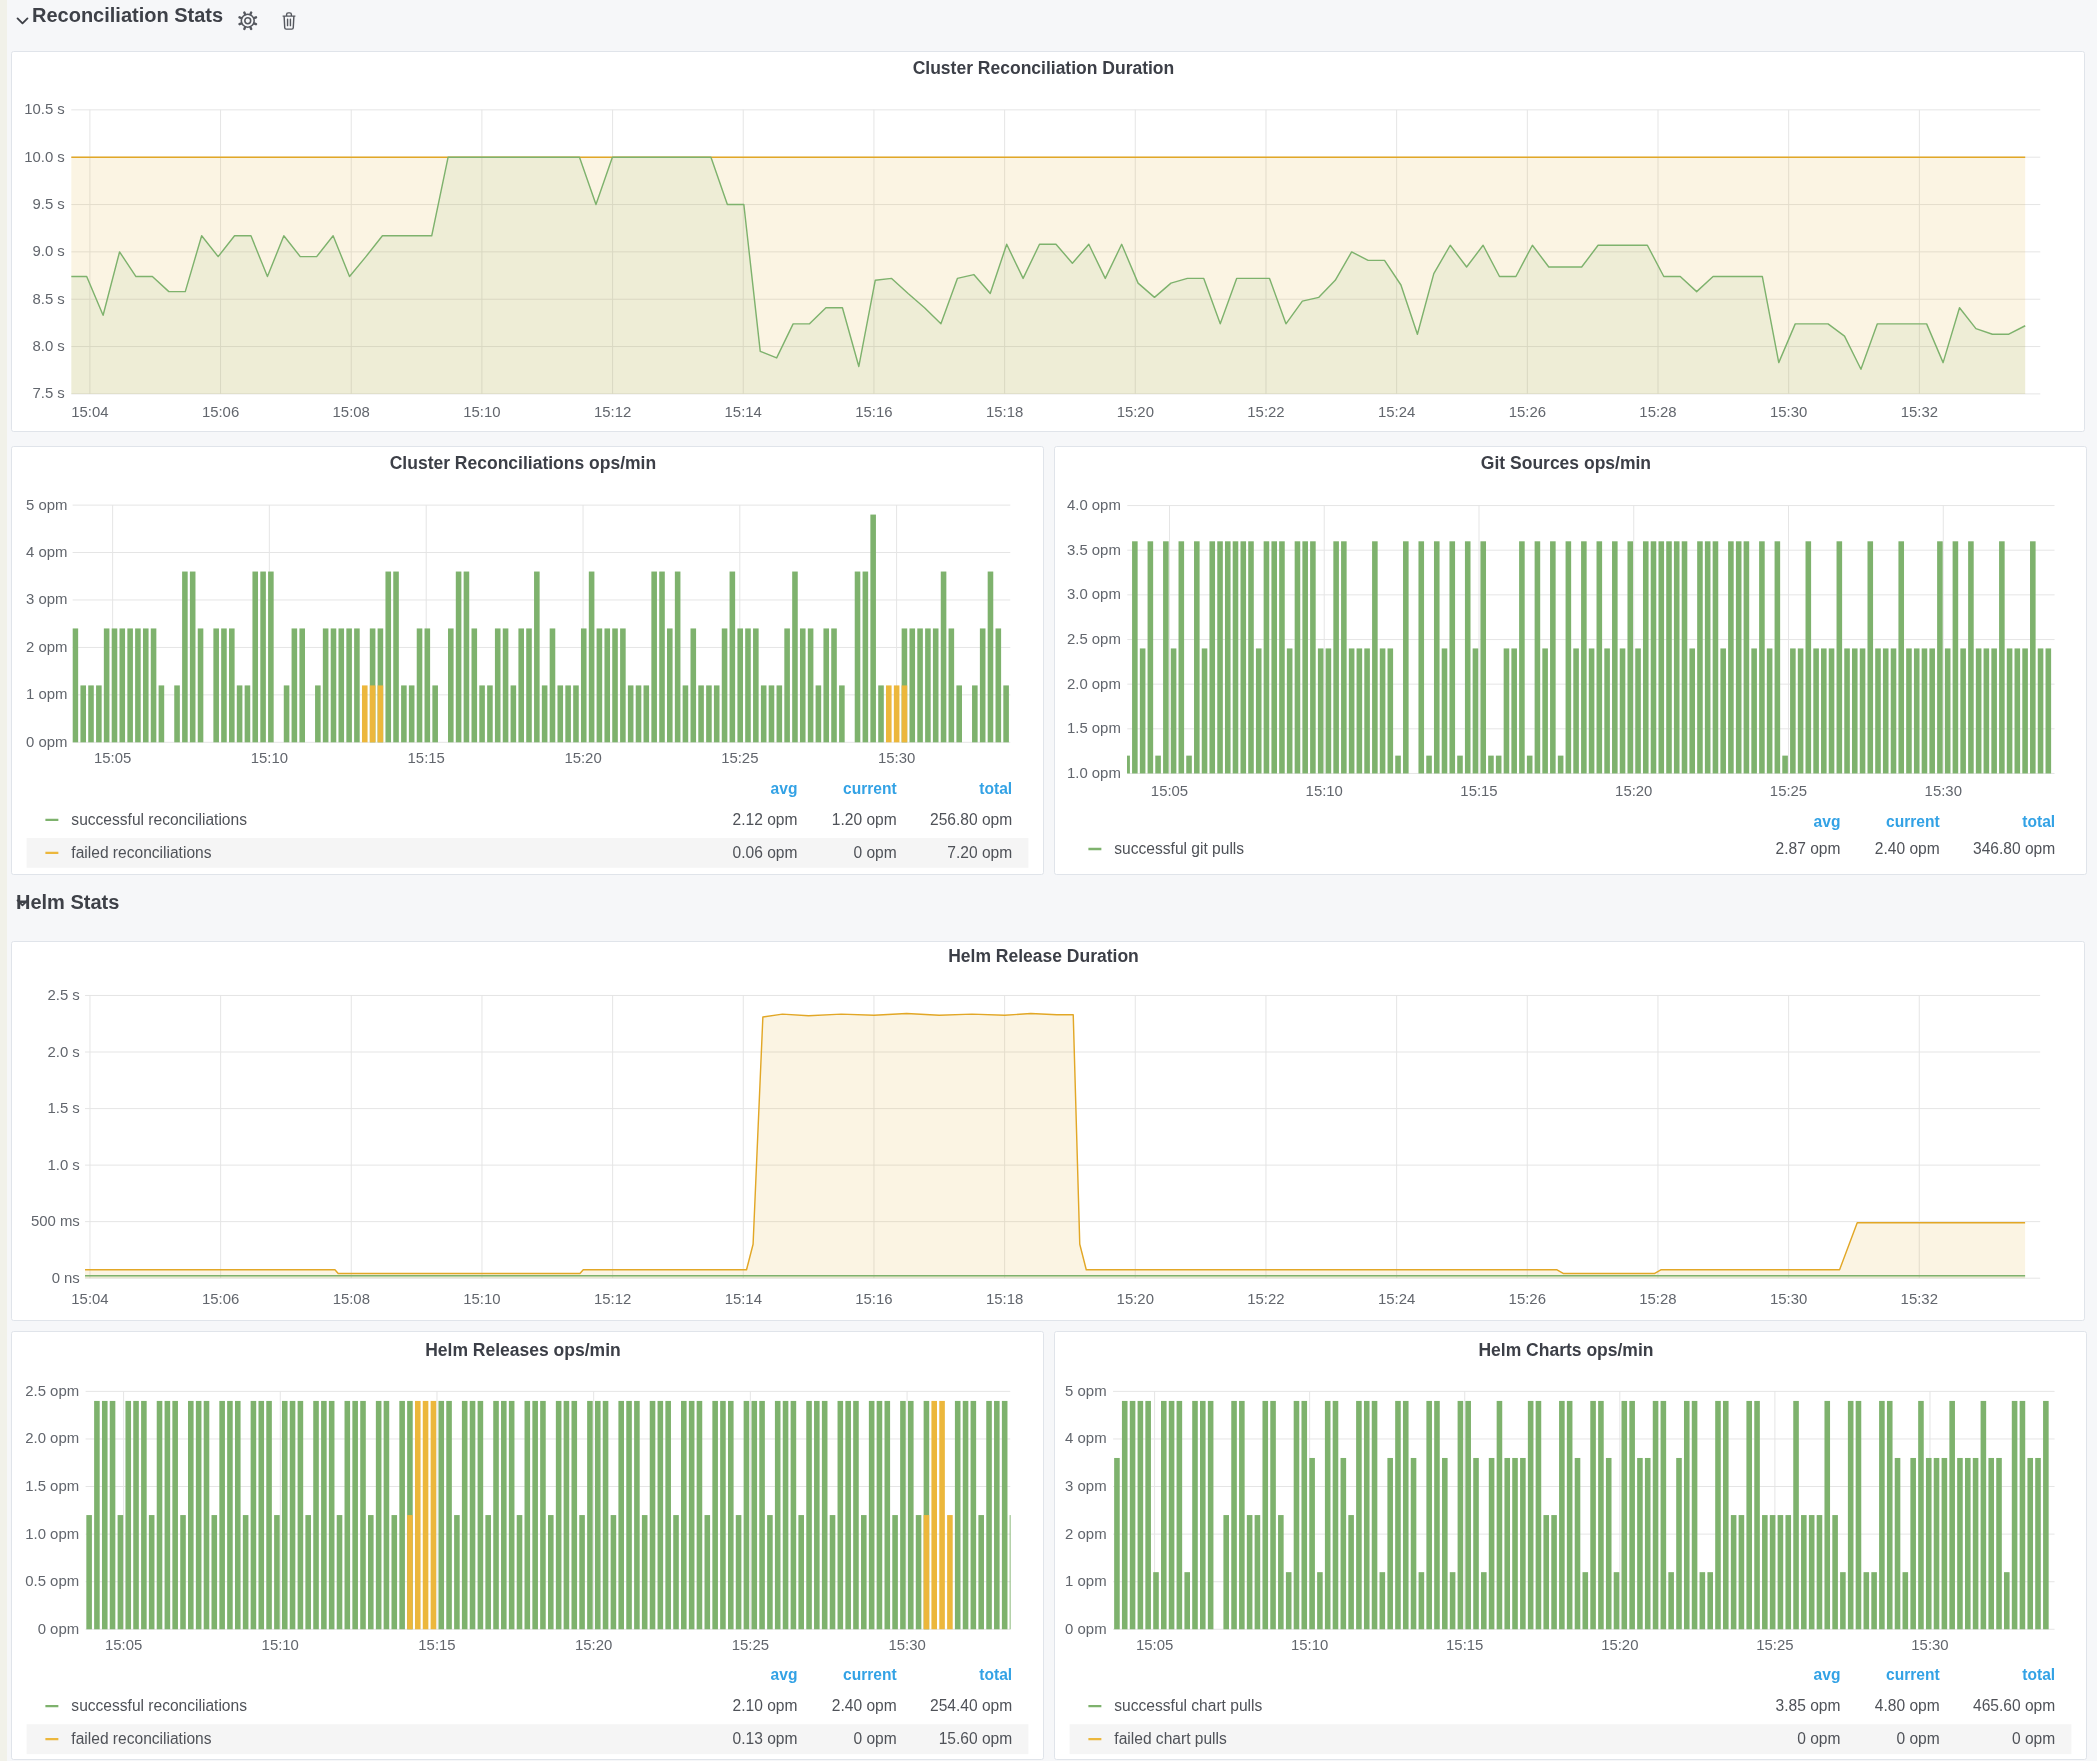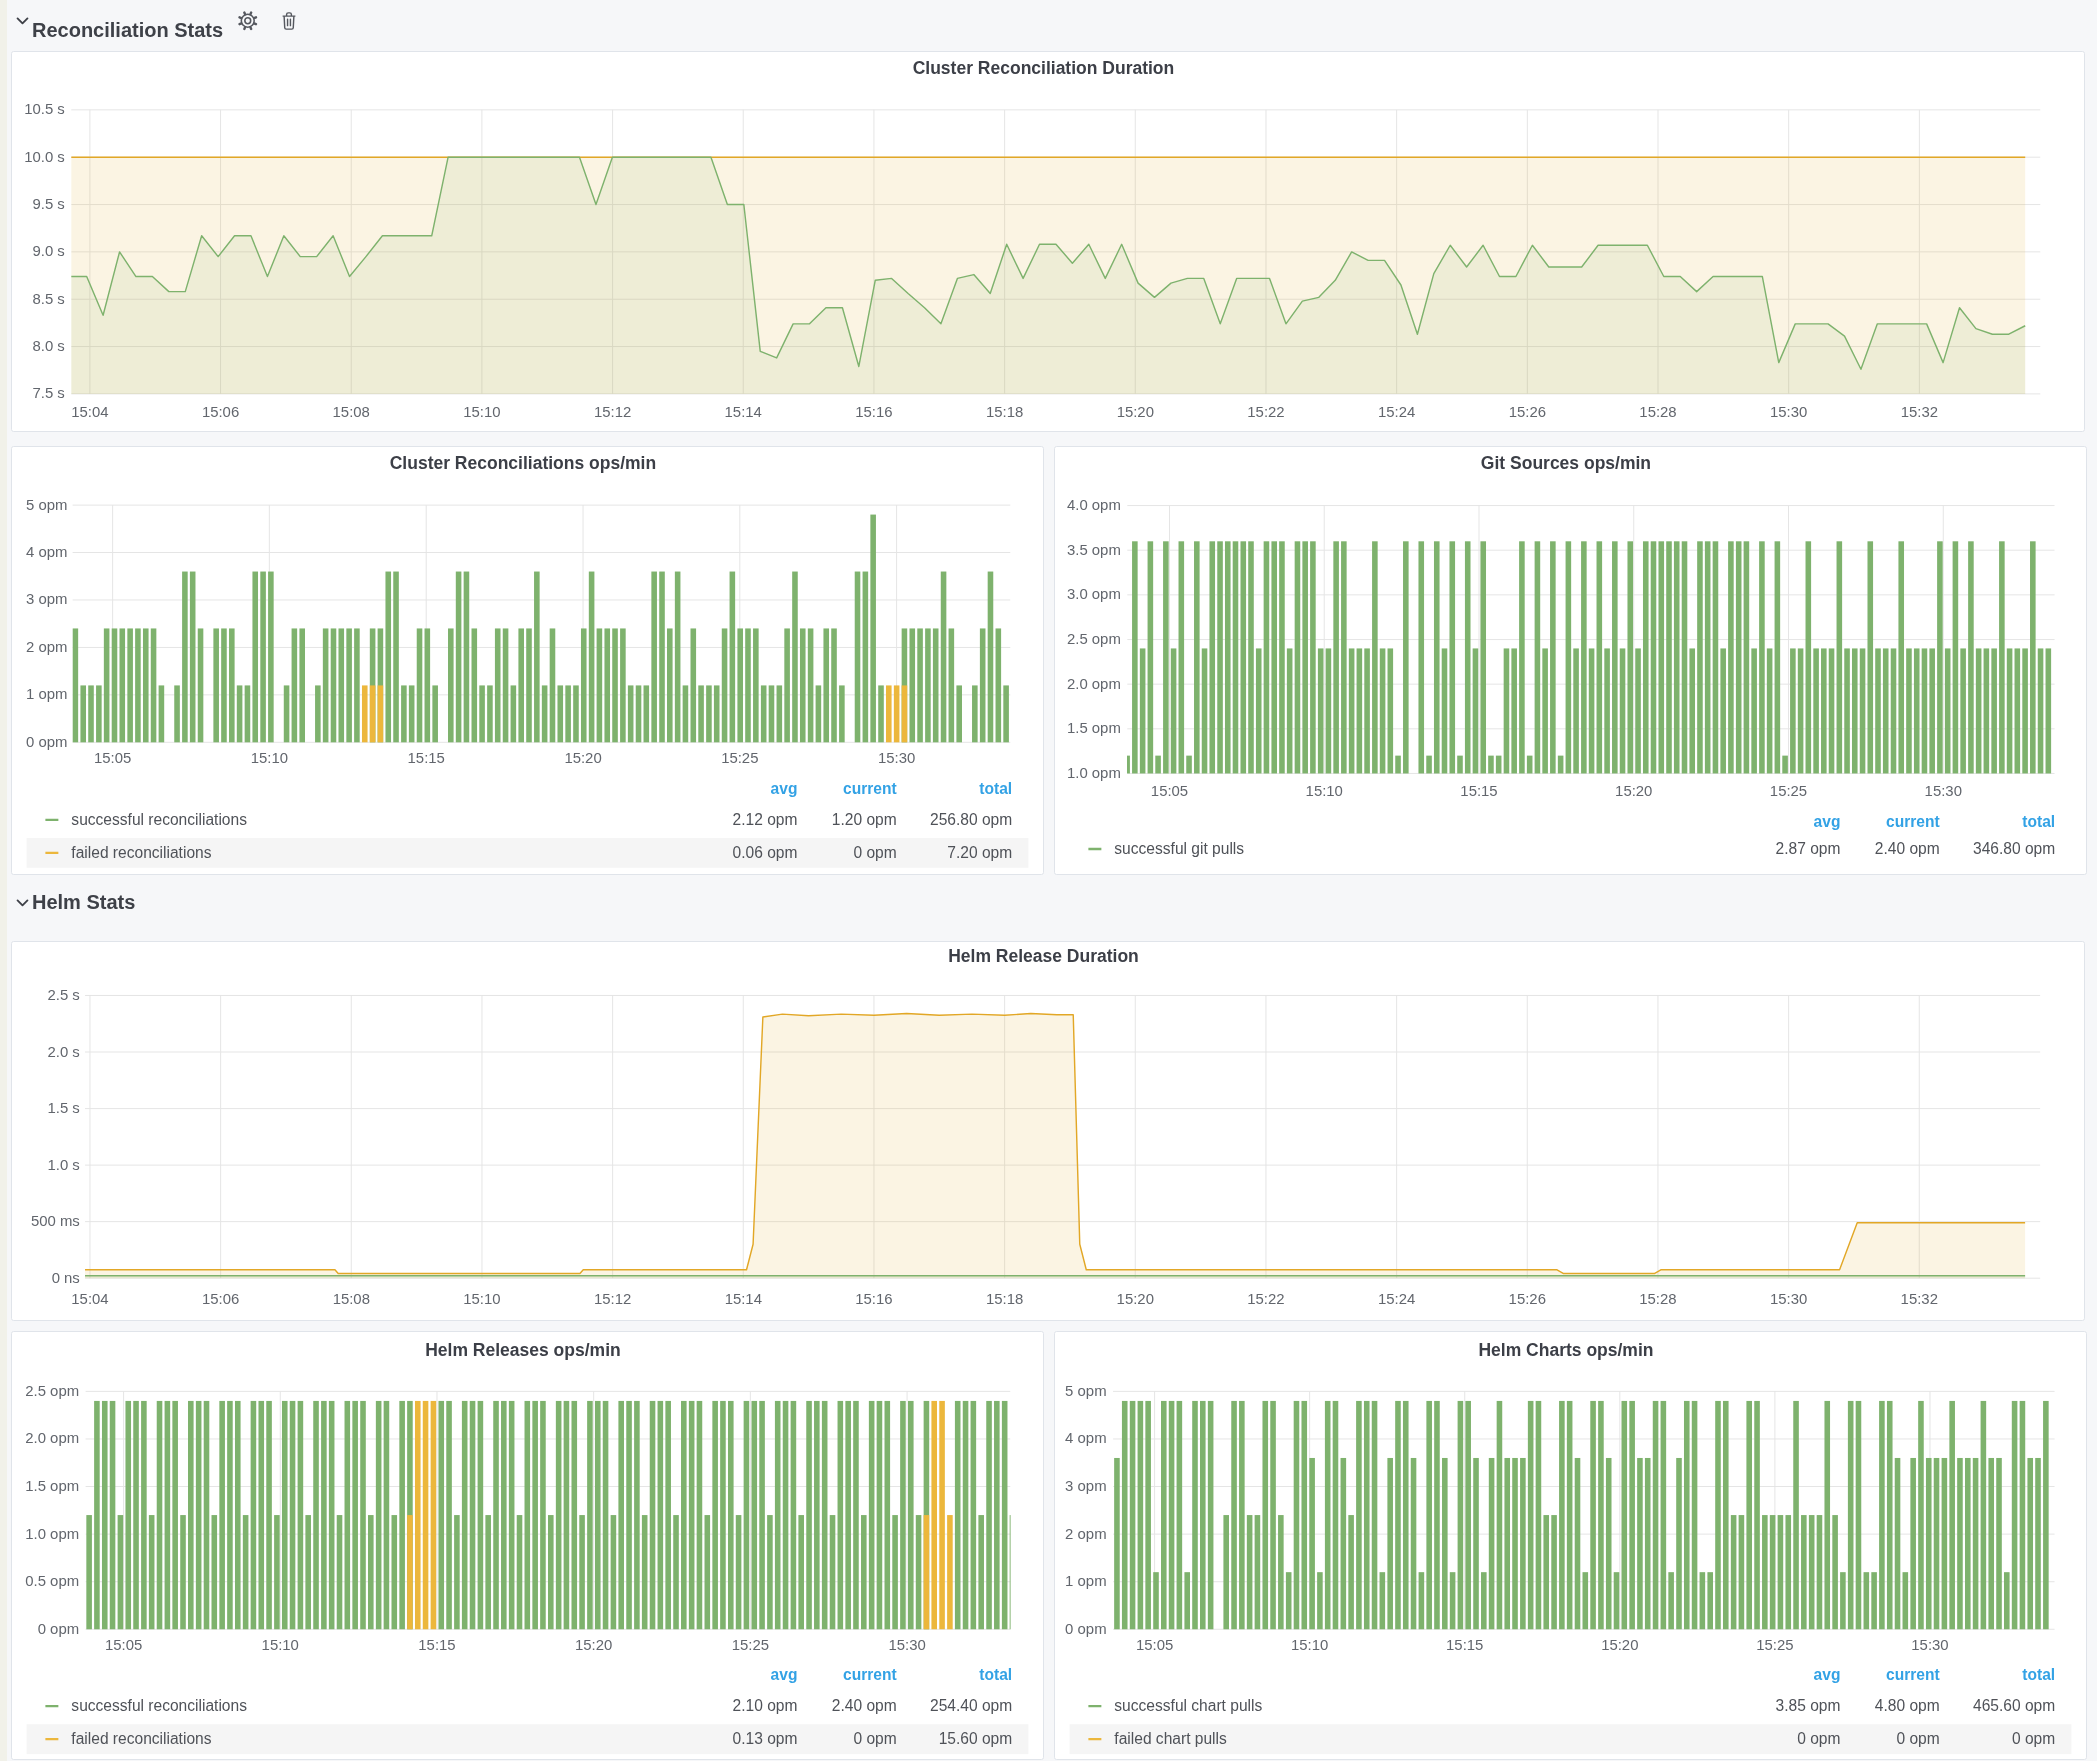--- a/index.html
+++ b/index.html
@@ -7,42 +7,42 @@
 .panel svg{position:absolute;left:-0.6px;top:-0.6px;}
 .rowhdr{position:absolute;font-weight:bold;font-size:20px;color:#3e4148;letter-spacing:0px;}
 .icon{position:absolute;}
 .lstrip{position:absolute;left:0;top:0;width:6.5px;height:1761px;background:#f1f1e9;}
 </style></head>
 <body>
 <div class="lstrip"></div>
 <svg class="icon" style="left:14.3px;top:11.7px" width="17" height="17" viewBox="0 0 24 24">
     <path d="M5 9 L12 16 L19 9" fill="none" stroke="#3e4148" stroke-width="2.6" stroke-linecap="round" stroke-linejoin="round"></path>
   </svg>
-<div class="rowhdr" style="left:32px;top:19px;">Reconciliation Stats</div>
+<div class="rowhdr" style="left:32px;top:4px;">Reconciliation Stats</div>
 <svg class="icon" style="left:238px;top:11px" width="19.5" height="19.5" viewBox="-1 -1 26 26">
     <line x1="20.50" y1="15.52" x2="22.99" y2="16.55" stroke="#55585f" stroke-width="3.2" stroke-linecap="round"></line>
     <line x1="15.52" y1="20.50" x2="16.55" y2="22.99" stroke="#55585f" stroke-width="3.2" stroke-linecap="round"></line>
     <line x1="8.48" y1="20.50" x2="7.45" y2="22.99" stroke="#55585f" stroke-width="3.2" stroke-linecap="round"></line>
     <line x1="3.50" y1="15.52" x2="1.01" y2="16.55" stroke="#55585f" stroke-width="3.2" stroke-linecap="round"></line>
     <line x1="3.50" y1="8.48" x2="1.01" y2="7.45" stroke="#55585f" stroke-width="3.2" stroke-linecap="round"></line>
     <line x1="8.48" y1="3.50" x2="7.45" y2="1.01" stroke="#55585f" stroke-width="3.2" stroke-linecap="round"></line>
     <line x1="15.52" y1="3.50" x2="16.55" y2="1.01" stroke="#55585f" stroke-width="3.2" stroke-linecap="round"></line>
     <line x1="20.50" y1="8.48" x2="22.99" y2="7.45" stroke="#55585f" stroke-width="3.2" stroke-linecap="round"></line>
     <circle cx="12" cy="12" r="8.6" fill="none" stroke="#55585f" stroke-width="2.1"></circle>
     <circle cx="12" cy="12" r="3.9" fill="none" stroke="#55585f" stroke-width="2.1"></circle>
   </svg>
 <svg class="icon" style="left:280px;top:11px" width="18" height="19.5" viewBox="0 0 24 26">
     <path fill="none" stroke="#55585f" stroke-width="1.9" d="M3.5 6.8 h17 M8.8 6.4 v-1.7 a2.2 2.2 0 0 1 2.2-2.2 h2 a2.2 2.2 0 0 1 2.2 2.2 v1.7"></path>
     <path fill="none" stroke="#55585f" stroke-width="1.9" d="M5.5 6.8 l0.8 15.5 a2 2 0 0 0 2 1.9 h7.4 a2 2 0 0 0 2-1.9 l0.8-15.5"></path>
     <path fill="none" stroke="#55585f" stroke-width="1.9" stroke-linecap="round" d="M10.1 11 v8.5 M13.9 11 v8.5"></path>
   </svg>
 <svg class="icon" style="left:14.3px;top:894px" width="17" height="17" viewBox="0 0 24 24">
     <path d="M5 9 L12 16 L19 9" fill="none" stroke="#3e4148" stroke-width="2.6" stroke-linecap="round" stroke-linejoin="round"></path>
   </svg>
-<div class="rowhdr" style="left:32px;top:891px;">Helm Stats</div>
+<div class="rowhdr" style="left:16px;top:891px;">Helm Stats</div>
 <div class="panel" style="left:11px;top:51px;width:2074px;height:381px;">
     <svg width="2074" height="381" viewBox="17 79 3198 587" xmlns="http://www.w3.org/2000/svg">
       <line x1="110.0" y1="169.5" x2="3146.0" y2="169.5" stroke="#e4e4e4" stroke-width="1.5"></line>
 <text x="100.0" y="176.5" font-family="Liberation Sans, sans-serif" font-size="23" fill="#62666d" text-anchor="end" font-weight="normal">10.5 s</text>
 <line x1="110.0" y1="242.5" x2="3146.0" y2="242.5" stroke="#e4e4e4" stroke-width="1.5"></line>
 <text x="100.0" y="249.5" font-family="Liberation Sans, sans-serif" font-size="23" fill="#62666d" text-anchor="end" font-weight="normal">10.0 s</text>
 <line x1="110.0" y1="315.5" x2="3146.0" y2="315.5" stroke="#e4e4e4" stroke-width="1.5"></line>
 <text x="100.0" y="322.5" font-family="Liberation Sans, sans-serif" font-size="23" fill="#62666d" text-anchor="end" font-weight="normal">9.5 s</text>
 <line x1="110.0" y1="388.5" x2="3146.0" y2="388.5" stroke="#e4e4e4" stroke-width="1.5"></line>
 <text x="100.0" y="395.5" font-family="Liberation Sans, sans-serif" font-size="23" fill="#62666d" text-anchor="end" font-weight="normal">9.0 s</text>

